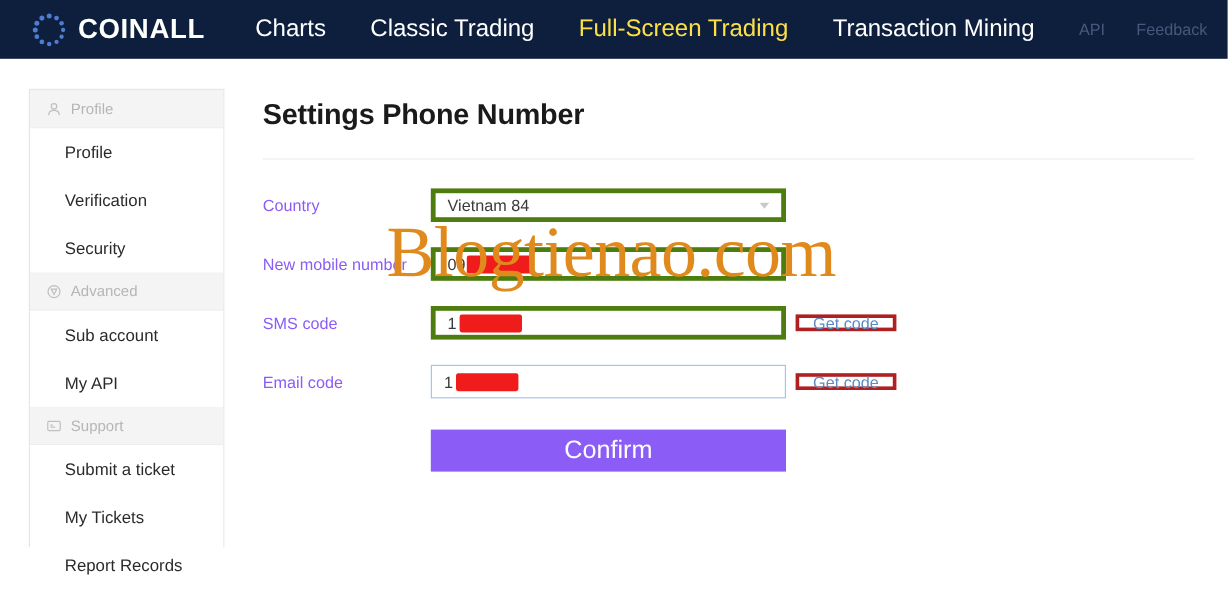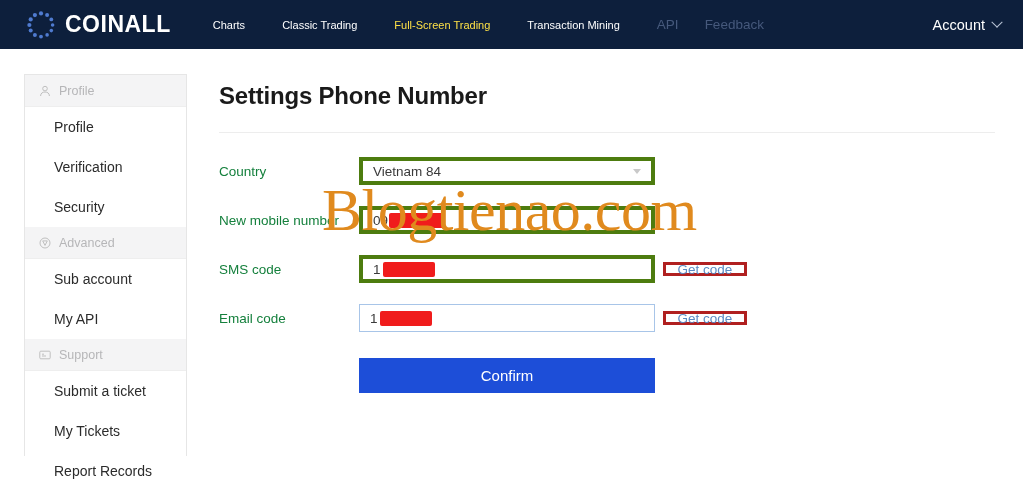--- a/index.html
+++ b/index.html
@@ -33,21 +33,21 @@
     font-size: 23px;
     font-weight: bold;
     letter-spacing: 0.5px;
   }
   .nav {
     display: flex; align-items: center;
     height: 100%;
   }
   .nav-item {
     color: #ffffff;
-    font-size: 11px;
+    font-size: 20px;
     margin-right: 37px;
     white-space: nowrap;
     cursor: pointer;
   }
   .nav-item.active { color: #fde047; }
   .nav-sec {
     color: #46597c;
     font-size: 13.5px;
     margin-right: 26px;
     white-space: nowrap;
@@ -130,21 +130,21 @@
   .form { margin-top: 24px; position: relative; }
   .row {
     display: flex; align-items: center;
     height: 28px;
     margin-bottom: 21px;
     position: relative;
   }
   .row-label {
     width: 140px;
     font-size: 13.5px;
-    color: #15803d;
+    color: #8b5cf6;
     flex: 0 0 140px;
   }
   .field {
     width: 296px; height: 28px;
     border: 4px solid #4d7c0f;
     background: #ffffff;
     display: flex; align-items: center;
     padding: 0 10px;
     font-size: 13.5px;
     color: #3a3a3a;
@@ -179,23 +179,23 @@
   .getcode-link {
     color: #5b8bc4;
     font-size: 13.5px;
     cursor: pointer;
     white-space: nowrap;
   }
 
   .confirm-wrap { margin-top: 26px; padding-left: 140px; }
   .confirm-btn {
     width: 296px; height: 35px;
-    background: #1d4ed8;
+    background: #8b5cf6;
     color: #ffffff;
-    font-size: 15px;
+    font-size: 21px;
     border: none;
     display: flex; align-items: center; justify-content: center;
     cursor: pointer;
     font-family: "Liberation Sans", sans-serif;
   }
 
   
   .watermark {
     position: absolute;
     left: 322px; top: 176px;

